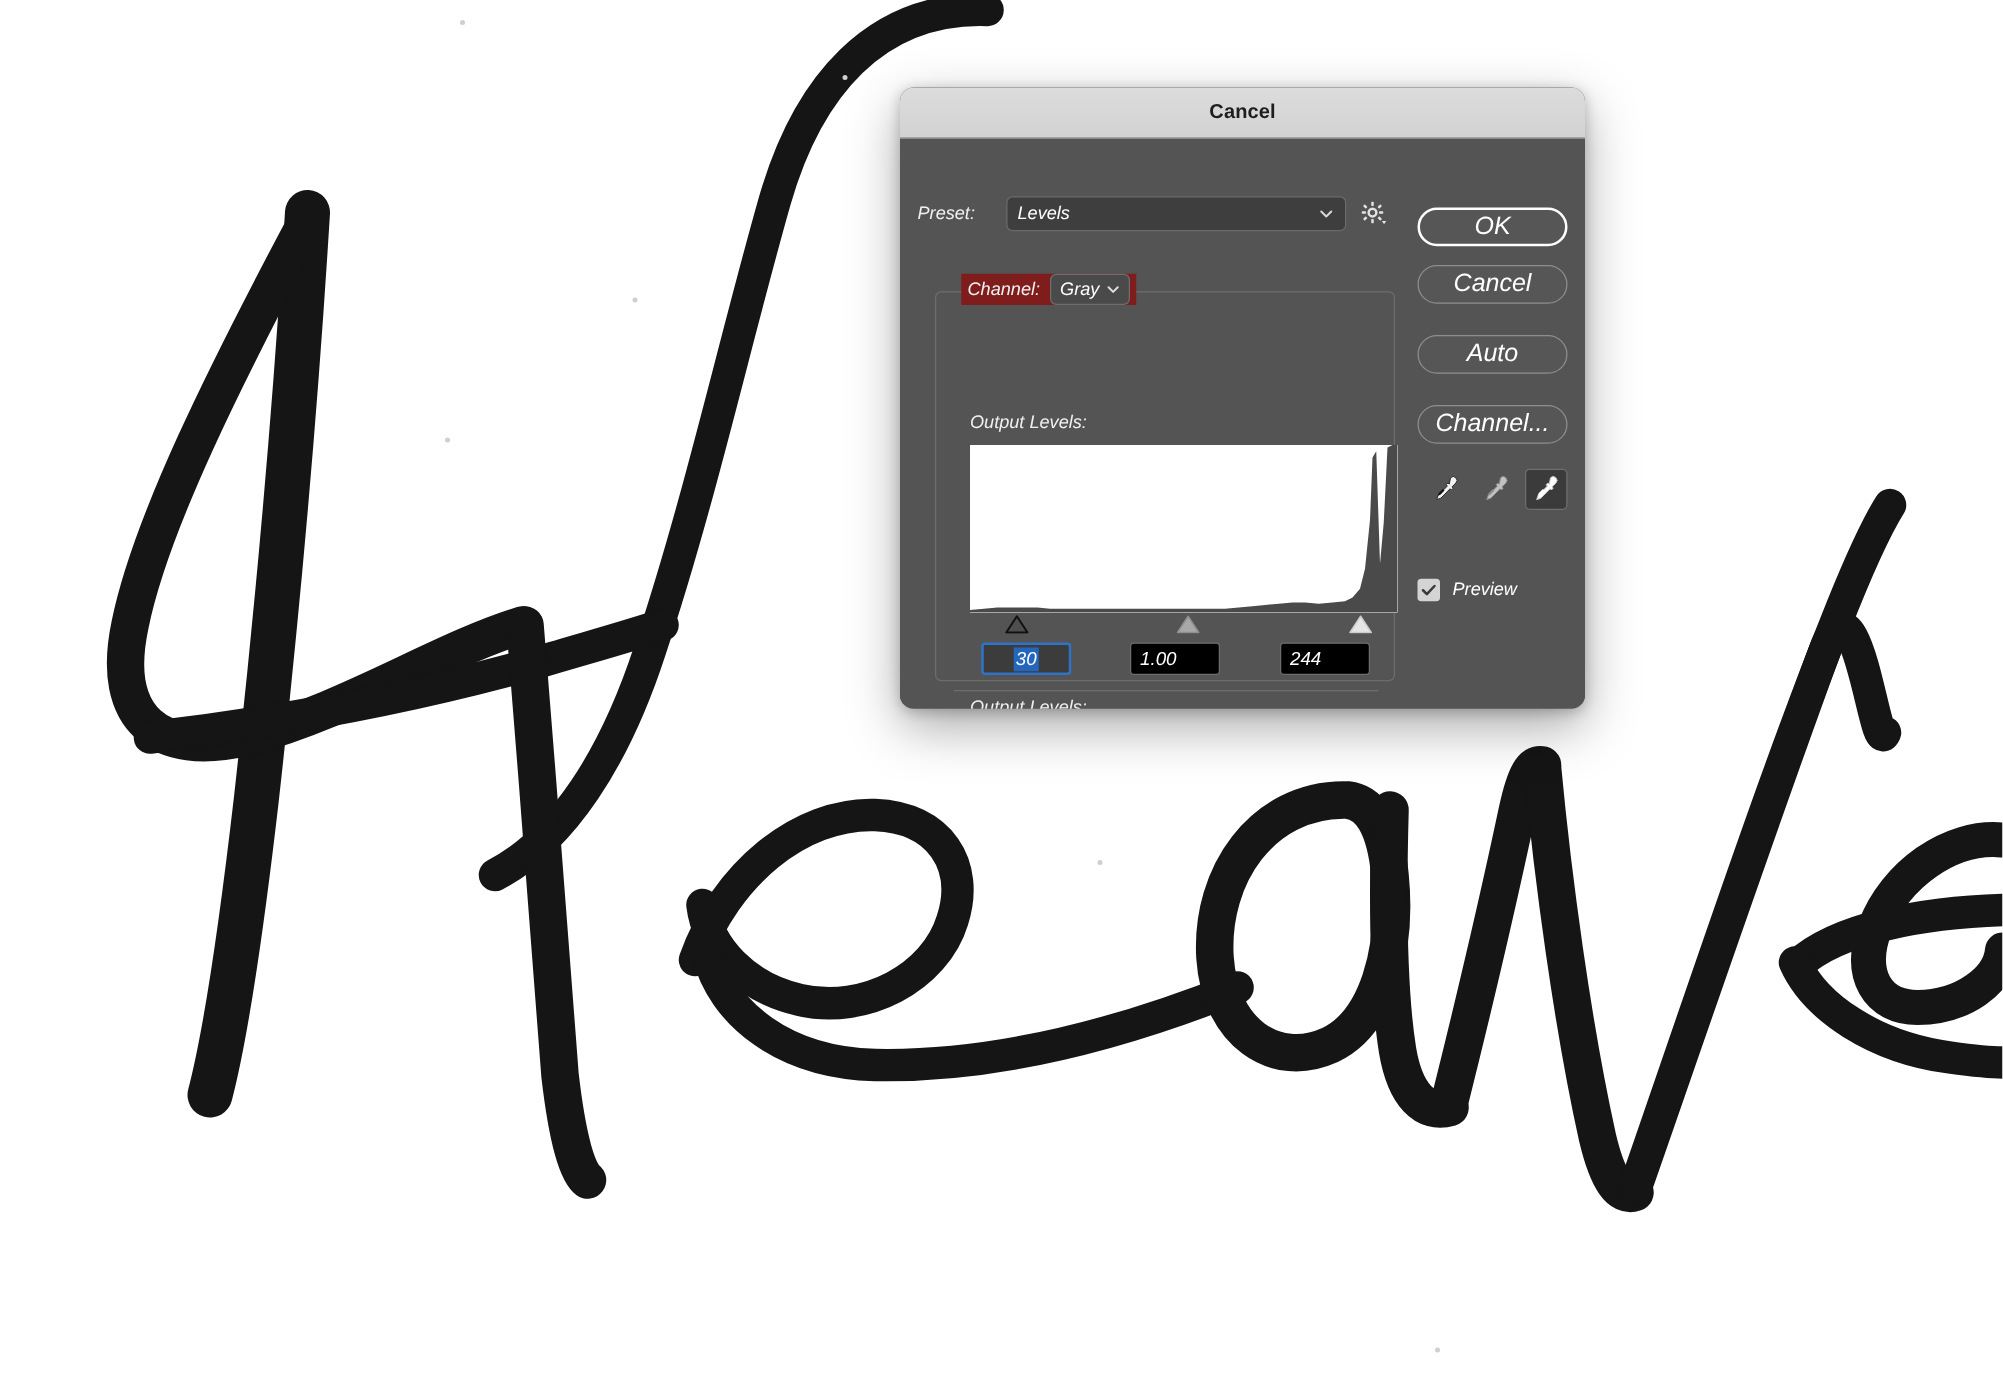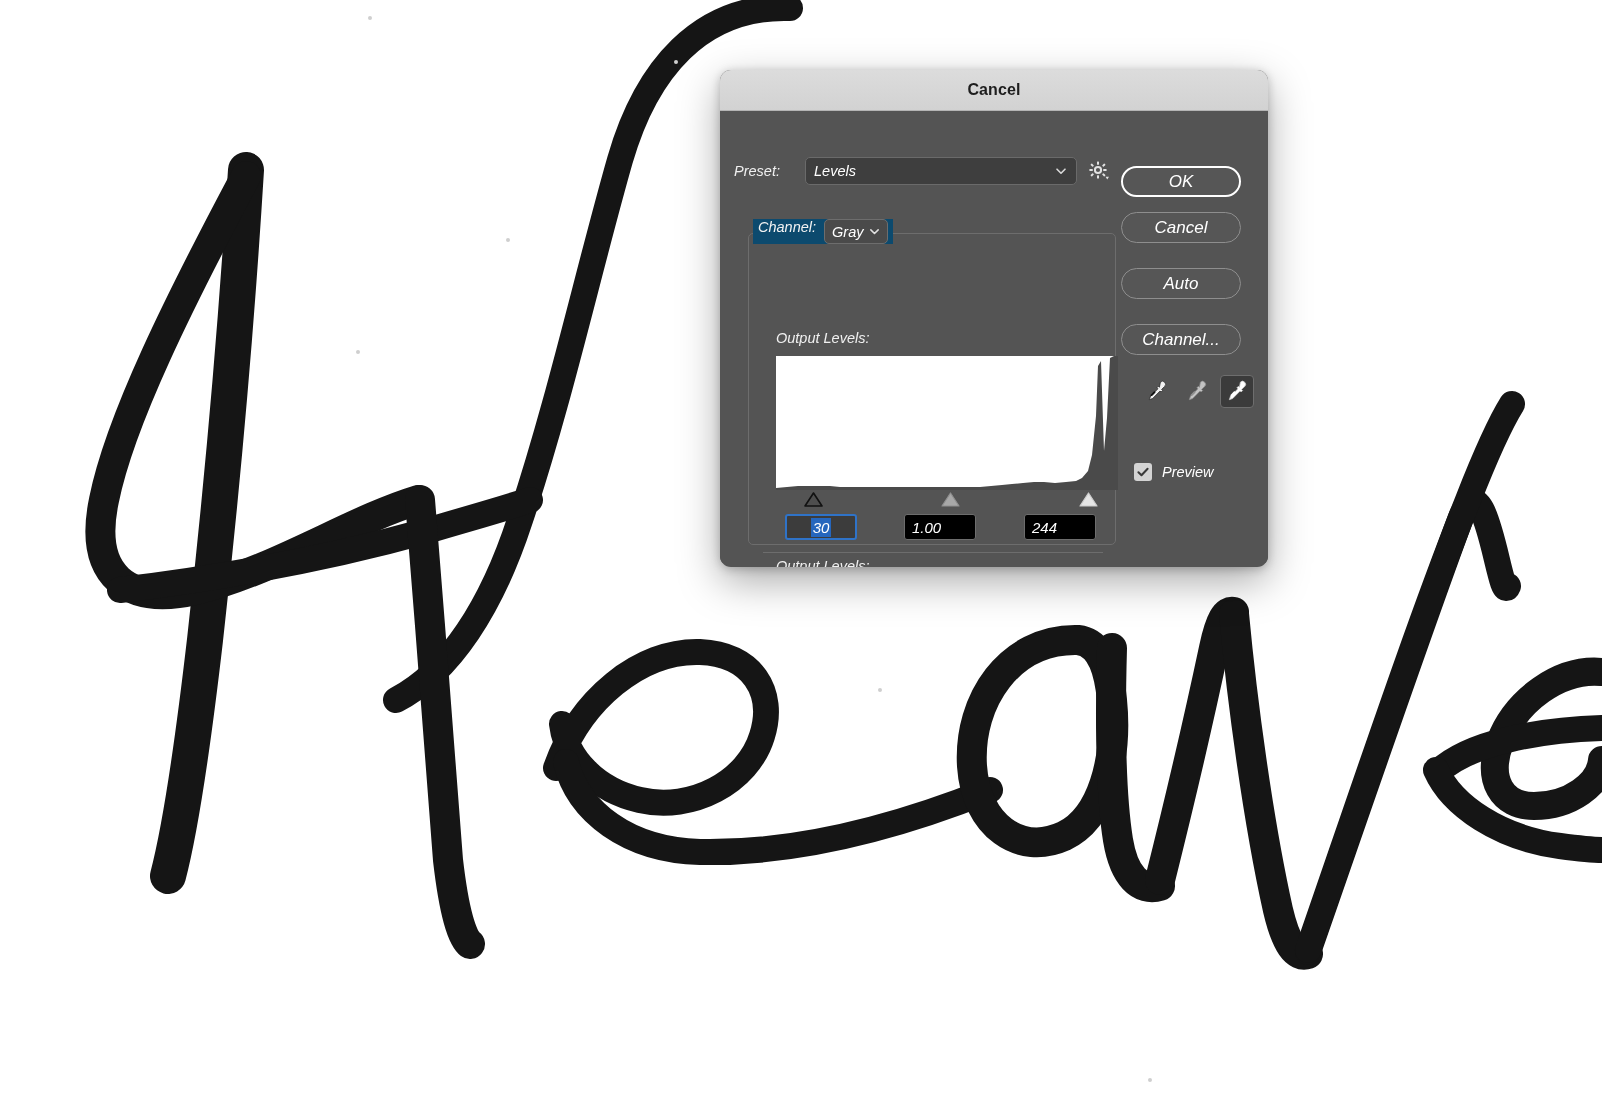--- a/index.html
+++ b/index.html
@@ -110,25 +110,26 @@
     position: absolute;
     left: 28px;
     top: 122px;
     width: 368px;
     height: 312px;
     border: 1px solid #6d6d6d;
     border-radius: 5px;
   }
   .channel-row {
     position: absolute;
-    left: 4px;
+    left: 20px;
     top: -15px;
     display: flex;
+    align-items: center;
     gap: 8px;
-    background: #0c4a6e;
+    background: #7f1d1d;
     padding: 0 5px;
   }
   .channel-label { font-size: 14.5px; color: #f2f2f2; }
   .channel-select {
     height: 25px;
     background: #4a4a4a;
     border: 1px solid #6d6d6d;
     border-radius: 5px;
     padding: 0 7px;
     display: flex;
@@ -209,28 +210,28 @@
     left: 14px;
     top: 318px;
     width: 340px;
     height: 1px;
     background: #6d6d6d;
   }
 
   
   .btn {
     position: absolute;
-    left: 401px;
+    left: 414px;
     width: 120px;
     height: 31px;
     border: 1px solid #8e8e8e;
     border-radius: 16px;
     background: #565656;
     color: #ffffff;
-    font-size: 17px;
+    font-size: 20px;
     display: flex;
     align-items: center;
     justify-content: center;
   }
   .btn.default {
     border: 2px solid #ffffff;
   }
 
   .eyedroppers {
     position: absolute;

